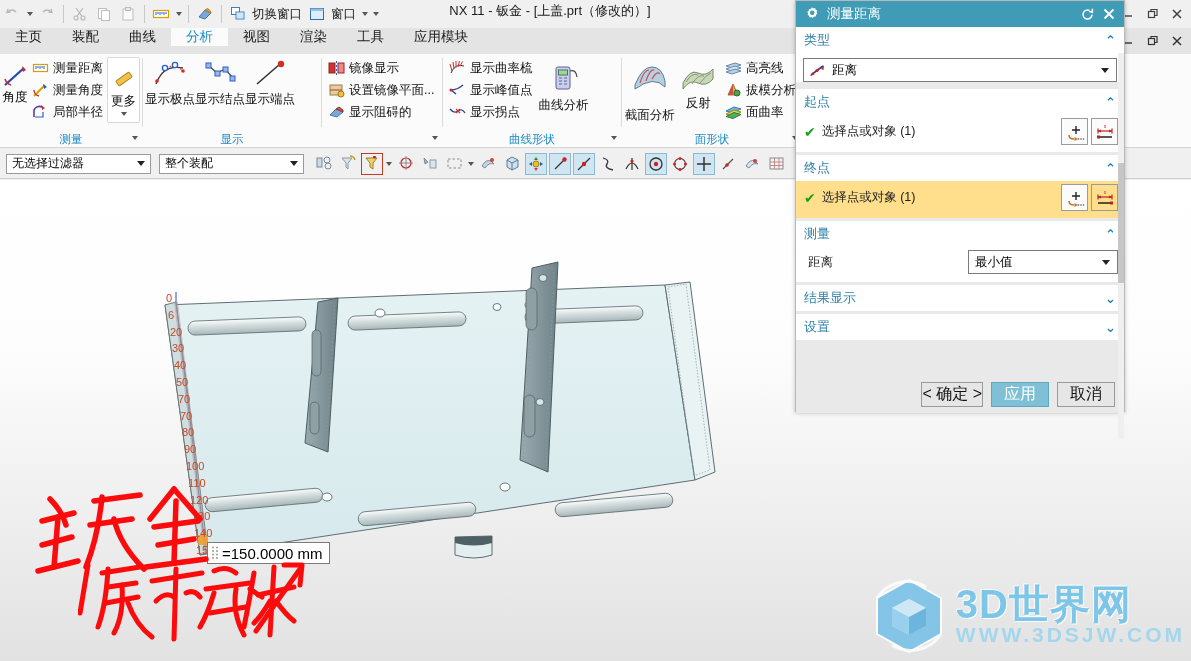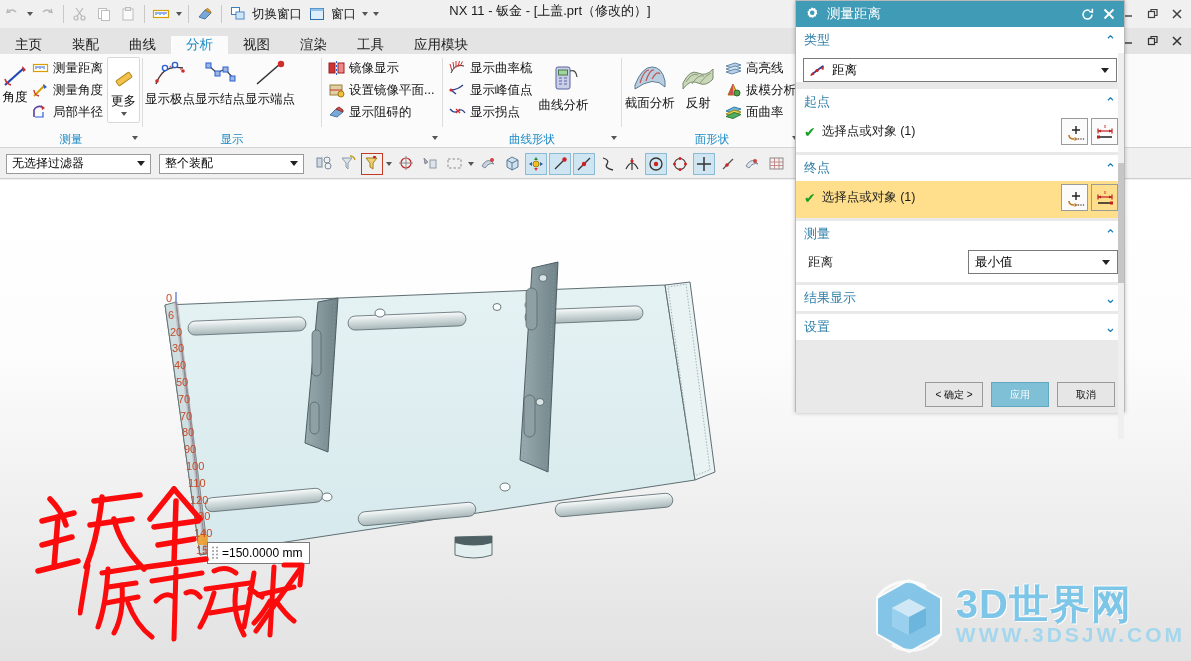--- a/index.html
+++ b/index.html
@@ -27,21 +27,21 @@
   .title-txt{
     position:absolute; left:0; top:2px; width:1100px; text-align:center;
     font-size:13px; color:#1a1a1a; pointer-events:none;
   }
   
   .wctl{ position:absolute; top:0; height:28px; display:flex; align-items:center; }
   .wctl .b{ width:24px; height:24px; display:flex; align-items:center; justify-content:center; color:#404040; }
   
   .tabs{
     position:absolute; left:0; top:28px; width:1191px; height:26px;
-    background:#e4e4e4; display:flex; align-items:flex-end;
+    background:#e4e4e4; display:flex; align-items:flex-start;
   }
   .tab{
     padding:0 15px; display:flex; align-items:center; justify-content:center;
     font-size:13.5px; color:#1c1c1c; cursor:default;
   }
   .tab.active{ background:#fbfbfb; color:#1c8bc6; }
   .tabs-wctl{ margin-left:auto; display:flex; align-items:center; padding-right:2px; }
   .tabs-wctl .b{ width:24px; height:26px; display:flex; align-items:center; justify-content:center; color:#333; }
   
   .ribbon{
@@ -86,21 +86,21 @@
   .mini-caret{ width:10px; height:22px; display:flex; align-items:center; justify-content:center; }
   .mini-caret:after{ content:""; border-left:3.5px solid transparent; border-right:3.5px solid transparent; border-top:4px solid #555; }
   
   .gfx{
     position:absolute; left:0; top:180px; width:1191px; height:481px;
     background:linear-gradient(to bottom,#ffffff 0%,#fdfdfd 35%,#e2e2e2 100%);
     overflow:hidden;
   }
   .meas-tip{
     position:absolute; background:#fff; border:1px solid #7a7a7a;
-    height:22px; display:flex; align-items:center; font-size:12px;
+    height:22px; display:flex; align-items:center; font-size:15px;
     padding-right:7px; color:#000;
   }
   .meas-grip{ width:14px; height:20px; display:flex; align-items:center; justify-content:center; }
   .redanno{ position:absolute; color:#fb0b0b; pointer-events:none; }
   
   .wm{ position:absolute; right:6px; bottom:6px; display:flex; align-items:center; opacity:.92; }
   .wm-txt{ display:flex; flex-direction:column; margin-left:6px; }
   .wm-main{ font-size:40px; font-weight:bold; color:#76c4e8; letter-spacing:1px; line-height:.95;
             text-shadow:1px 1px 0 #fff,-1px -1px 0 #fff; }
   .wm-sub{ font-size:21px; font-weight:bold; color:#9fd6ee; letter-spacing:3px; line-height:1.1; }
@@ -136,21 +136,21 @@
   }
   .meas-combo{
     height:24px; width:150px; background:#fff; border:1px solid #7a7a7a;
     display:flex; align-items:center; padding:0 3px 0 6px; font-size:12.5px;
   }
   .dlg-btns{ position:absolute; left:0; bottom:6px; width:100%; display:flex;
              justify-content:flex-end; padding-right:9px; }
   .dbtn{
     height:25px; min-width:58px; border:1px solid #9a9a9a; background:#e6e6e6;
     display:flex; align-items:center; justify-content:center;
-    font-size:10px; margin-left:8px; color:#111;
+    font-size:16px; margin-left:8px; color:#111;
   }
   .dbtn.primary{ background:#7fc0d6; border-color:#5fa8c0; color:#fff; }
   .dlg-scroll{ position:absolute; right:0; top:26px; width:6px; height:386px; background:#efefef; }
   .dlg-scroll .th{ position:absolute; left:0; top:110px; width:6px; height:120px; background:#c6c6c6; }
 </style>
 </head>
 <body>
 
 <div class="qat-bar">
 
@@ -463,21 +463,21 @@
     </div>
     <div class="gtitle">
       <span>曲线形状</span>
       <span class="dd"></span>
     </div>
   </div>
   <div class="gsep"></div>
 
   <div class="rgroup" style="width:180px;">
     <div class="inner">
-      <div class="ritem-b" style="width:52px;padding-top:4px;">
+      <div class="ritem-b" style="width:52px;padding-top:4px;gap:12px;">
         <span class="ico">
           <svg width="36" height="32" viewBox="0 0 36 32">
               <path d="M3 24 Q10 6 20 6 Q30 6 33 20 L33 26 Q22 14 3 28Z" fill="#b9cfe0" stroke="#5a7a96"></path>
               <path d="M8 22 Q12 9 17 9M14 20 Q18 8 22 9M20 18 Q25 9 28 13" fill="none" stroke="#c05050" stroke-width="1.2"></path>
             </svg>
         </span>
         <span class="lbl">截面分析</span>
       </div>
       <div class="ritem-b" style="width:46px;padding-top:4px;">
         <span class="ico">

